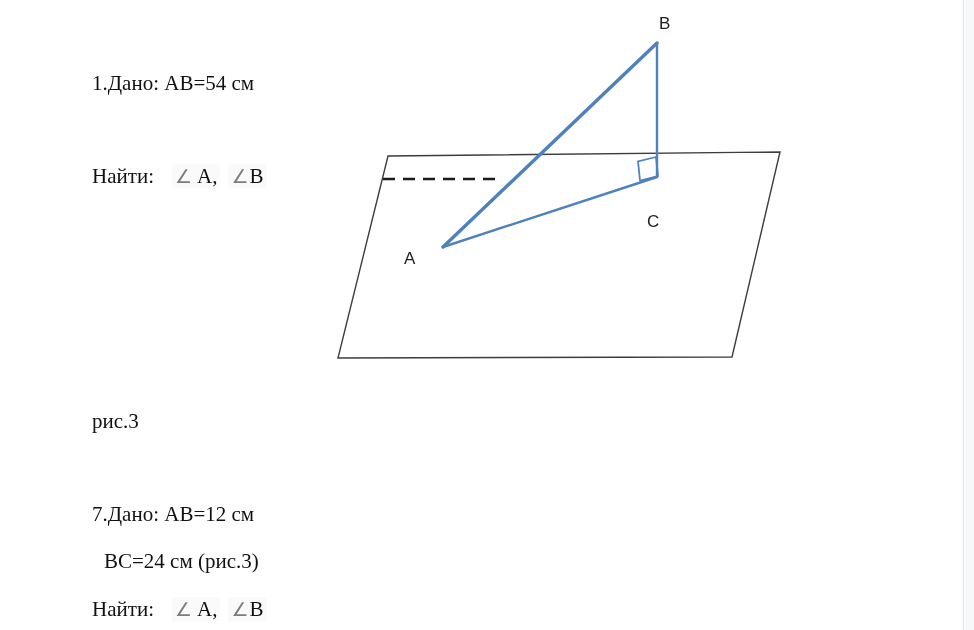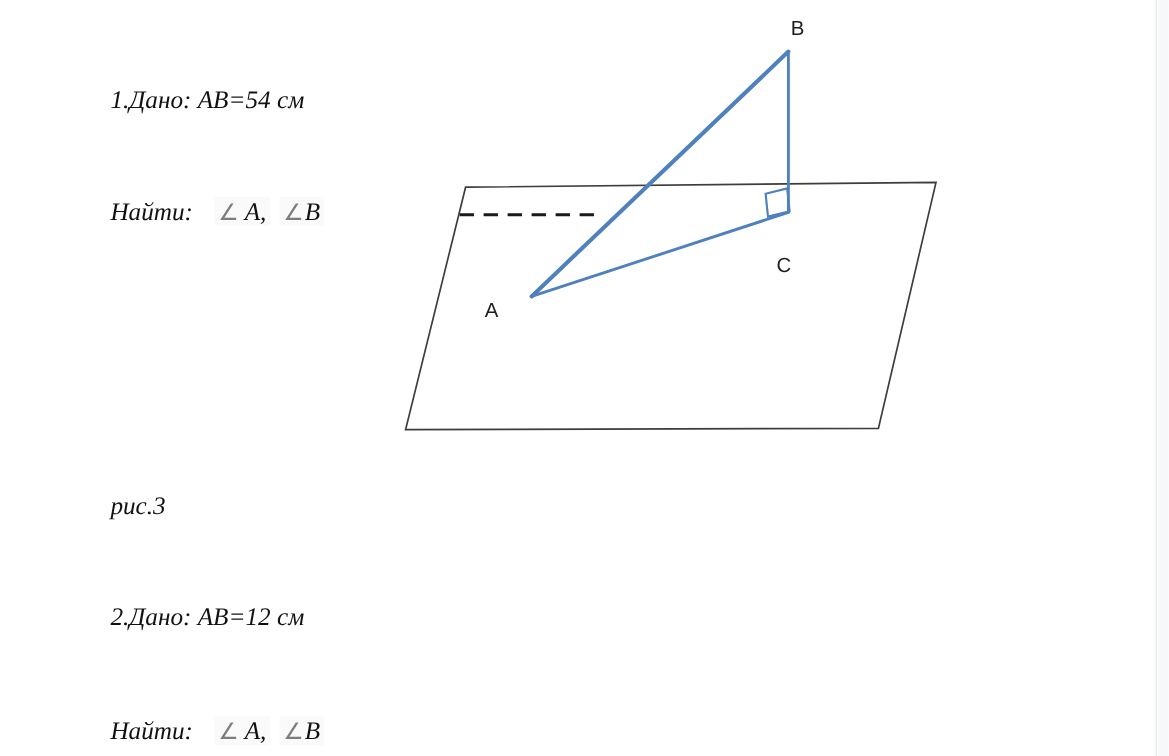--- a/index.html
+++ b/index.html
@@ -16,21 +16,20 @@
     font-family: "Liberation Serif", serif;
     color: #111111;
   }
   .textline {
     position: absolute;
     left: 92px;
     font-size: 21px;
     line-height: 26px;
     white-space: nowrap;
     color: #111111;
-    font-style: italic;
   }
   .indented { left: 104px; }
   .find-label { margin-right: 10px; }
   .angle-pair {
     background: #fafafa;
     padding: 0 3px;
     margin-left: 8px;
   }
   .angle-sym {
     font-family: "DejaVu Sans", sans-serif;
@@ -90,22 +89,23 @@
 
     <polygon points="658,176 640,180.5 638,161.5 656,157" fill="none" stroke-width="1.8" stroke-linejoin="miter" stroke="#4f81bd"></polygon>
 
     <text x="659" y="29">B</text>
     <text x="647" y="227">C</text>
     <text x="404" y="264">A</text>
   </svg>
 
   <div class="textline" style="top:408px">рис.3</div>
 
-  <div class="textline" style="top:501px">2.Дано: АВ=12 см</div>
+  <div class="textline" style="top:501px">7.Дано: АВ=12 см</div>
 
+  <div class="textline indented" style="top:548px">ВС=24 см (рис.3)</div>
 
   <div class="textline" style="top:596px">
     <span class="find-label">Найти:</span><span class="angle-pair"><span class="angle-sym">∠</span><span class="letter">А,</span></span><span class="angle-pair"><span class="angle-sym" style="margin-right:1px">∠</span><span class="letter">В</span></span>
   </div>
 
   <div class="page-divider"></div>
   <div class="scroll-strip"></div>
 
 </div>
 

